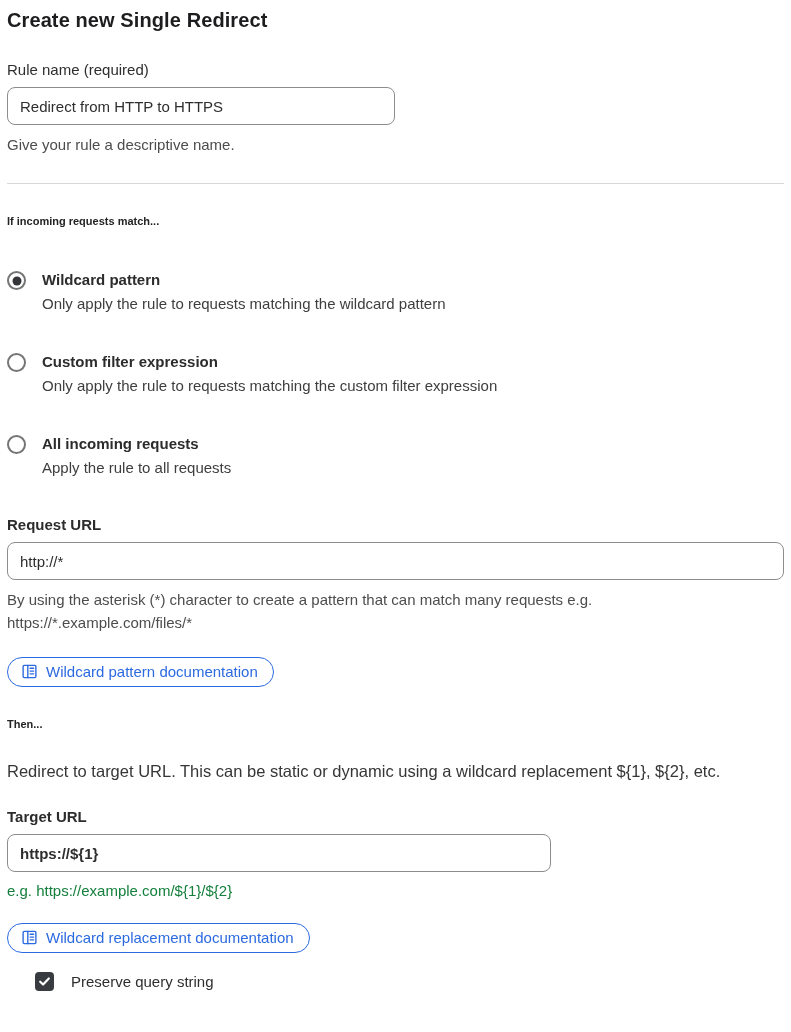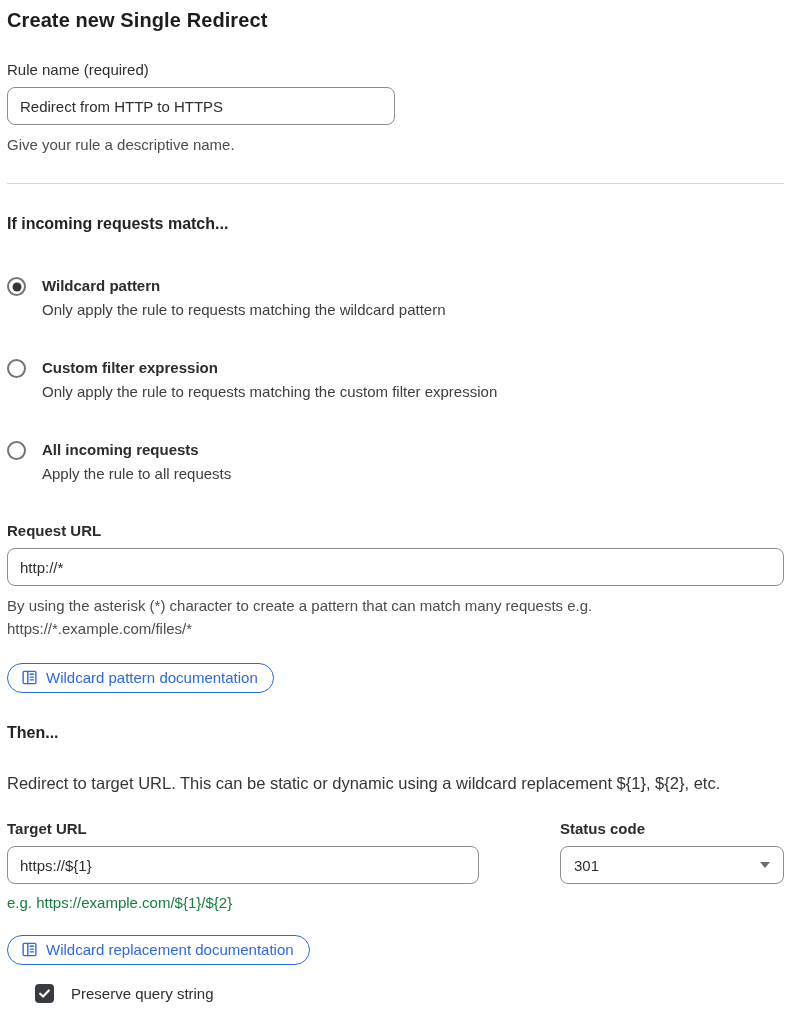--- a/index.html
+++ b/index.html
@@ -45,21 +45,21 @@
     color: #4d4d4d;
     margin-top: 8px;
     line-height: 23px;
   }
   .divider {
     border: none;
     border-top: 1px solid #d8d8d8;
     margin-top: 27px;
   }
   .section-heading {
-    font-size: 16px;
+    font-size: 11px;
     font-weight: 700;
     color: #242424;
     margin-top: 31px;
   }
   .radio-group { margin-top: 43px; }
   .radio-option {
     display: flex;
     align-items: flex-start;
     margin-bottom: 38px;
     cursor: pointer;
@@ -232,29 +232,22 @@
   <span>Wildcard pattern documentation</span>
 </button>
 
 <h2 class="section-heading">Then...</h2>
 
 <p class="then-paragraph">Redirect to target URL. This can be static or dynamic using a wildcard replacement ${1}, ${2}, etc.</p>
 
 <div class="target-row">
   <div class="target-col">
     <div class="field-label bold">Target URL</div>
-    <input class="text-input" style="width: 472px;" type="text" value="https://${1}">
+    <input class="text-input" style="width: 544px; font-weight: bold;" type="text" value="https://${1}">
     <div class="help-text eg-help">e.g. https://example.com/${1}/${2}</div>
-  </div>
-  <div class="status-col">
-    <div class="field-label bold">Status code</div>
-    <div class="select-box">
-      <span>301</span>
-      <span class="select-caret"></span>
-    </div>
   </div>
 </div>
 
 <button class="doc-button second">
   <span>
     <svg width="17" height="17" viewBox="0 0 16 16" fill="none" stroke="#2c6ae0" stroke-width="1.3" stroke-linecap="round">
       <rect x="2" y="2.2" width="12" height="11.6" rx="1"></rect>
       <line x1="6.4" y1="2.2" x2="6.4" y2="13.8"></line>
       <line x1="8.6" y1="5" x2="11.9" y2="5"></line>
       <line x1="8.6" y1="7.6" x2="11.9" y2="7.6"></line>

